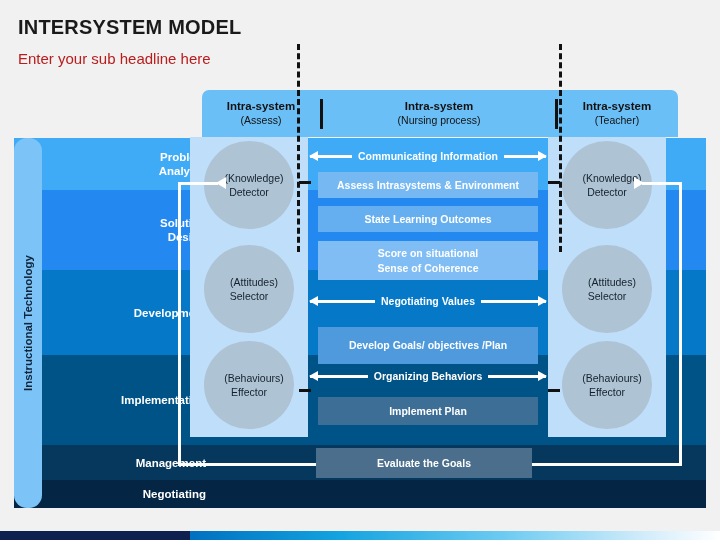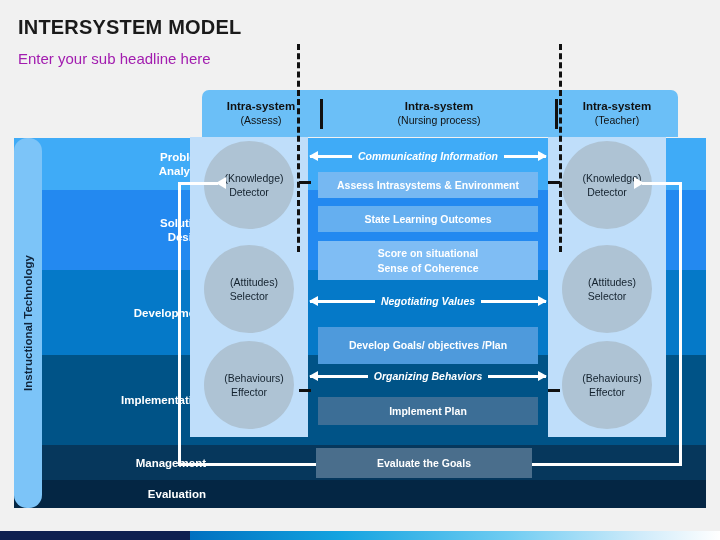--- a/index.html
+++ b/index.html
@@ -12,21 +12,21 @@
   }
 
   
   #slide-title {
     position: absolute; left: 18px; top: 16px;
     font-size: 20px; font-weight: bold; color: #1a1a1a;
     letter-spacing: 0.2px;
   }
   #slide-subtitle {
     position: absolute; left: 18px; top: 50px;
-    font-size: 15px; color: #a21caf;
+    font-size: 15px; color: #b91c1c;
   }
 
   
   #bands {
     position: absolute; left: 14px; top: 138px;
     width: 692px; height: 370px;
   }
   .band {
     position: absolute; left: 0; width: 692px;
     color: #ffffff; font-weight: bold; font-size: 11.5px;
@@ -123,21 +123,21 @@
     color: #ffffff; font-size: 10.5px; font-weight: bold;
     display: flex; align-items: center; justify-content: center;
     text-align: center; line-height: 1.35; white-space: pre-line;
   }
   .arrow-row {
     position: absolute; left: 0; width: 236px; height: 18px;
     display: flex; align-items: center; justify-content: center;
     color: #ffffff; font-size: 10.5px; font-weight: bold;
     z-index: 9;
   }
-  .arrow-row .lbl { padding: 0 6px; white-space: nowrap; font-style: italic; }
+  .arrow-row .lbl { padding: 0 6px; white-space: nowrap; }
   .arrow-line {
     flex: 1; height: 3px; background: #fff; position: relative;
   }
   .arrow-line.left::before {
     content: ""; position: absolute; left: -1px; top: -4px;
     border-top: 5.5px solid transparent; border-bottom: 5.5px solid transparent;
     border-right: 9px solid #fff;
   }
   .arrow-line.right::after {
     content: ""; position: absolute; right: -1px; top: -4px;
@@ -211,21 +211,21 @@
         <div class="band-label">Implementation</div>
       </div>
     </div>
     <div class="band" style="top: 307px; height: 35px; background: rgb(6, 55, 92);">
       <div class="band-label-holder">
         <div class="band-label">Management</div>
       </div>
     </div>
     <div class="band" style="top: 342px; height: 28px; background: rgb(4, 38, 68);">
       <div class="band-label-holder">
-        <div class="band-label">Evaluation</div>
+        <div class="band-label">Negotiating</div>
       </div>
     </div>
   </div>
 
 <div id="it-rail" style="background: rgb(124, 196, 248);">
   <span>Instructional Technology</span>
 </div>
 
 <div id="tabs">
   <div class="tab" id="tab-student">

